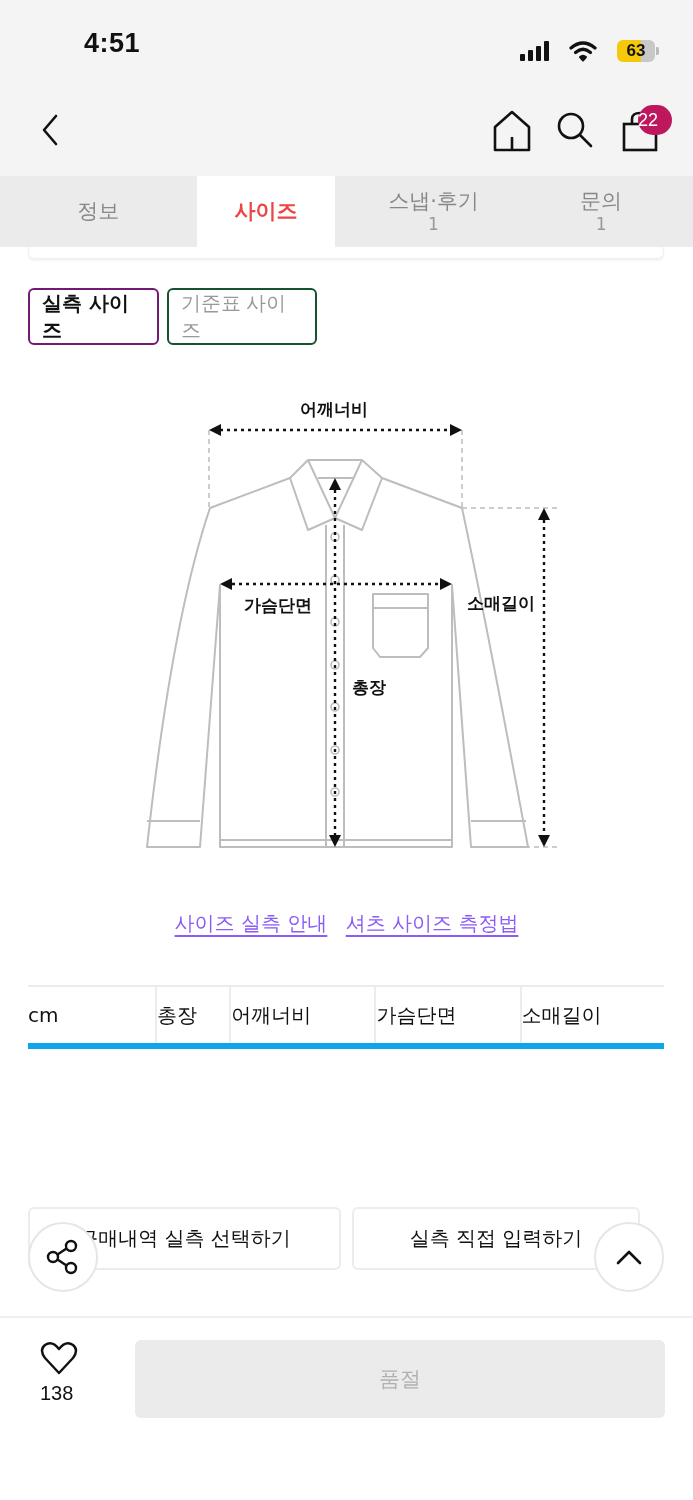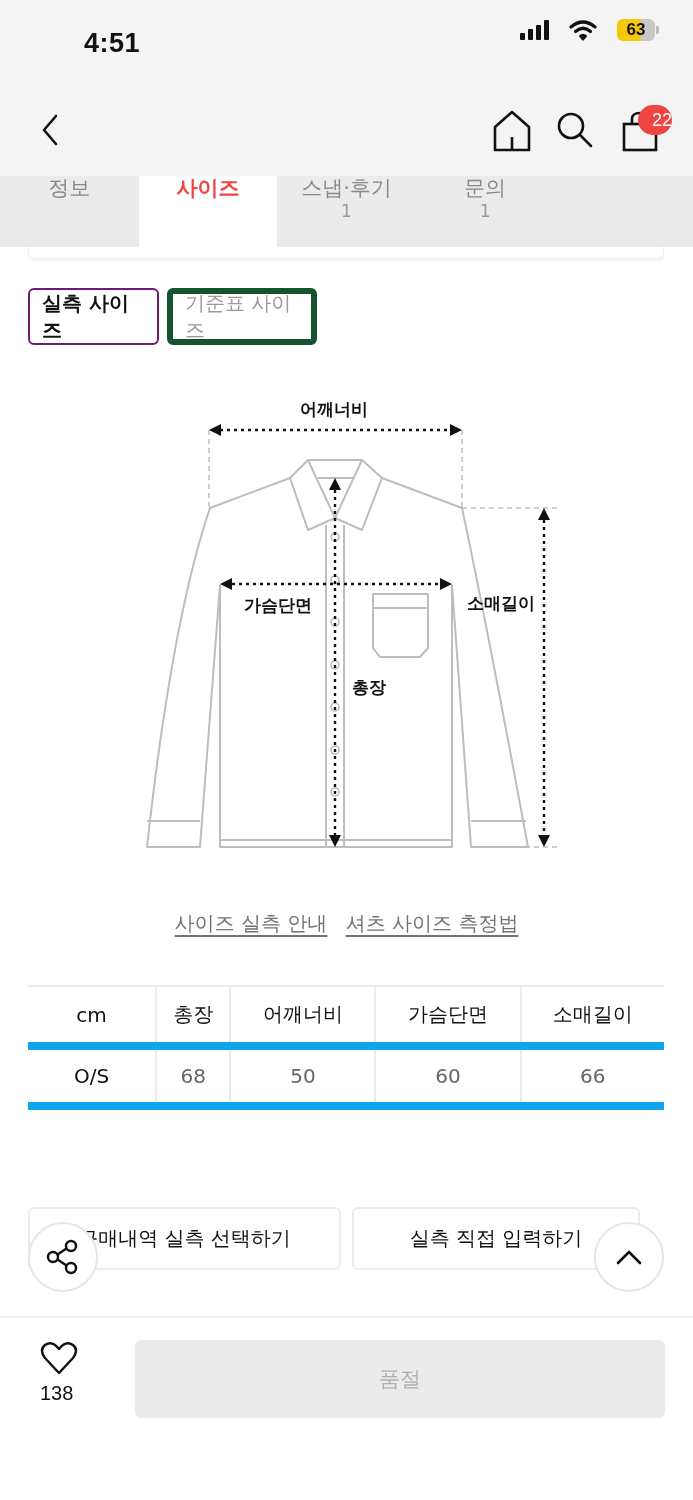--- a/index.html
+++ b/index.html
@@ -1,54 +1,54 @@
 <!DOCTYPE html>
 <html><head>
 <meta charset="utf-8">
 <style>
   * { box-sizing: border-box; margin: 0; padding: 0; }
   html, body { width: 693px; height: 1500px; background: #ffffff; overflow: hidden; }
   body { font-family: "DejaVu Sans", "Liberation Sans", sans-serif; color: #111; position: relative; }
 
   .status-bar { position: absolute; left: 0; top: 0; width: 693px; height: 90px; background: #f4f4f4; }
   .status-time { position: absolute; left: 64px; top: 28px; font-size: 27px; font-weight: bold; font-family: "Liberation Sans", sans-serif; letter-spacing: 0.5px; margin-left: 20px; }
-  .status-right { position: absolute; right: 34px; top: 19px; display: flex; align-items: center; gap: 20px; }
+  .status-right { position: absolute; right: 34px; top: 40px; display: flex; align-items: center; gap: 20px; }
   .signal { display: flex; align-items: flex-end; gap: 3px; height: 20px; }
   .signal span { width: 5px; background: #111; border-radius: 1px; display: block; }
   .battery { display: flex; align-items: center; }
   .battery-body { width: 38px; height: 22px; border-radius: 6px; background: linear-gradient(90deg, #f6c908 0 63%, #c8c8c8 63% 100%); font-size: 17px; font-weight: bold; text-align: center; line-height: 22px; font-family: "Liberation Sans", sans-serif; color: #111; }
   .battery-tip { width: 3px; height: 8px; background: #bbb; border-radius: 0 2px 2px 0; margin-left: 1px; }
 
   .nav-bar { position: absolute; left: 0; top: 90px; width: 693px; height: 86px; background: #f4f4f4; }
   .nav-back { position: absolute; left: 34px; top: 20px; width: 36px; height: 40px; }
   .nav-home { position: absolute; left: 492px; top: 20px; width: 40px; height: 42px; }
   .nav-search { position: absolute; left: 555px; top: 20px; width: 40px; height: 40px; }
   .nav-cart { position: absolute; left: 618px; top: 20px; width: 44px; height: 44px; }
-  .cart-badge { position: absolute; left: 638px; top: 105px; width: 34px; height: 30px; border-radius: 15px; background: #ef4444; color: #fff; font-size: 18px; font-family: "Liberation Sans", sans-serif; text-align: right; line-height: 30px; }
+  .cart-badge { position: absolute; left: 638px; top: 105px; width: 34px; height: 30px; border-radius: 15px; background: #be185d; color: #fff; font-size: 18px; font-family: "Liberation Sans", sans-serif; text-align: left; line-height: 30px; }
 
   .tabs { position: absolute; left: 0; top: 176px; width: 693px; height: 71px; background: #ebebeb; display: flex; }
-  .tab { flex: 0 0 138.6px; display: flex; flex-direction: column; align-items: center; color: #888; font-size: 21px; line-height: 25px; }
+  .tab { flex: 0 0 138.6px; display: flex; flex-direction: column; align-items: center; justify-content: center; color: #888; font-size: 21px; line-height: 25px; margin-left: 29px; }
   .tab.active { background: #ffffff; color: #ef4444; font-weight: bold; }
   .tab .count { font-size: 17px; color: #999; line-height: 20px; }
 
   .top-strip { position: absolute; left: 28px; top: 247px; width: 636px; height: 12px; background: #fff; border-radius: 0 0 6px 6px; box-shadow: 0 2px 2px rgba(0,0,0,0.05); border: 1px solid #f0f0f0; border-top: none; }
 
   .toggle-group { position: absolute; left: 28px; top: 288px; display: flex; gap: 8px; }
   .toggle { height: 57px; border-radius: 6px; display: flex; align-items: center; justify-content: center; font-size: 20px; padding: 0 12px; }
   .toggle.active { width: 131px; border: 2px solid #701a75; font-weight: bold; color: #111; }
-  .toggle.inactive { width: 150px; border: 6px solid #14532d; color: #999; }
+  .toggle.inactive { width: 150px; border: 2px solid #14532d; color: #999; font-family: Liberation Serif, serif; }
 
   .diagram { position: absolute; left: 140px; top: 380px; width: 420px; height: 480px; }
   .diagram .lbl { position: absolute; font-size: 17px; font-weight: bold; color: #111; }
 
   .guide-links { position: absolute; left: 0; top: 910px; width: 693px; text-align: center; font-size: 20px; color: #666; }
-  .guide-links a { color: #737373; text-decoration: underline; text-underline-offset: 5px; margin: 0 6px; }
+  .guide-links a { color: #8b5cf6; text-decoration: underline; text-underline-offset: 5px; margin: 0 6px; }
 
   .size-table { position: absolute; left: 28px; top: 985px; width: 636px; border-collapse: collapse; }
-  .size-table td { height: 60px; text-align: center; font-size: 20px; border-top: 2px solid #ececec; border-bottom: 8px solid #0ea5e9; border-left: 2px solid #ececec; }
+  .size-table td { height: 60px; font-size: 20px; border-top: 2px solid #ececec; border-bottom: 6px solid #0ea5e9; border-left: 2px solid #ececec; }
   .size-table td:first-child { border-left: none; width: 128px; color: #111; }
   .size-table tr.head td { color: #111; }
   .size-table td.val { color: #666; }
   .size-table td.placeholder { color: #888; }
 
   .action-btn { position: absolute; top: 1207px; height: 63px; border: 2px solid #ececec; border-radius: 6px; background: #fff; display: flex; align-items: center; justify-content: center; font-size: 20px; color: #111; }
   .btn-left { left: 28px; width: 313px; }
   .btn-right { left: 352px; width: 288px; }
 
   .fab { position: absolute; top: 1222px; width: 70px; height: 70px; border-radius: 50%; background: #fff; border: 2px solid #e6e6e6; display: flex; align-items: center; justify-content: center; }
@@ -194,27 +194,20 @@
 
 <table class="size-table">
   <tbody>
       <tr class="head">
     <td>cm</td>
     <td>총장</td>
     <td>어깨너비</td>
     <td>가슴단면</td>
     <td>소매길이</td>
   </tr>
-  <tr>
-    <td>O/S</td>
-    <td class="val">68</td>
-    <td class="val">50</td>
-    <td class="val">60</td>
-    <td class="val">66</td>
-  </tr>
 </tbody>
   </table>
 
 <div class="action-btn btn-left">구매내역 실측 선택하기</div>
 <div class="action-btn btn-right">실측 직접 입력하기</div>
 
 <div class="fab fab-share">
   <svg width="36" height="36" viewBox="0 0 36 36">
     <circle cx="26" cy="7" r="5" stroke="#111" stroke-width="2.4" fill="none"></circle>
     <circle cx="8" cy="18" r="5" stroke="#111" stroke-width="2.4" fill="none"></circle>

